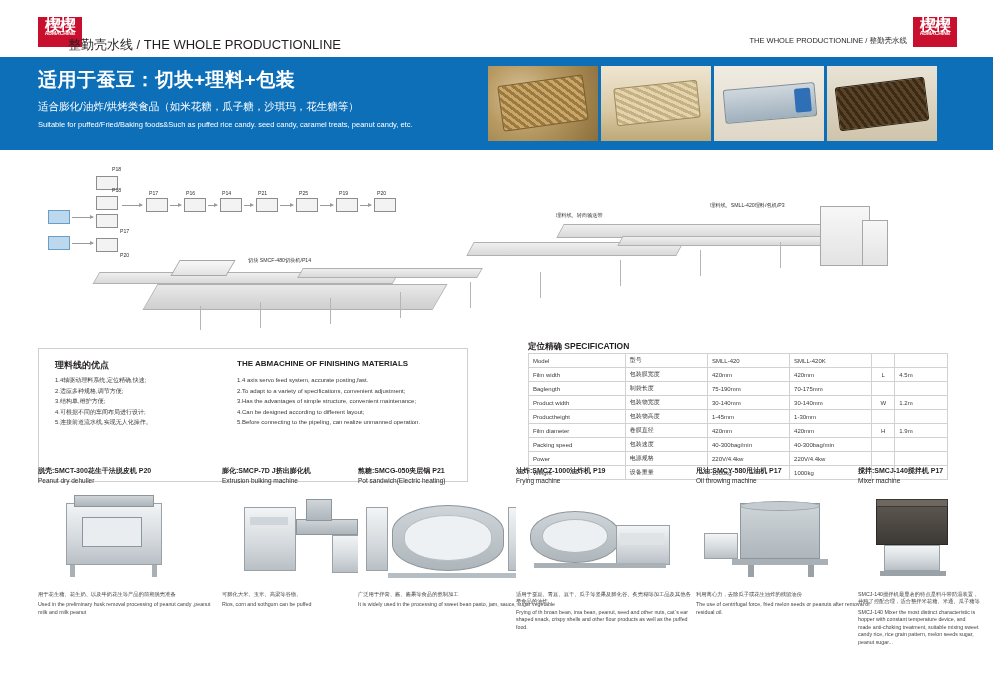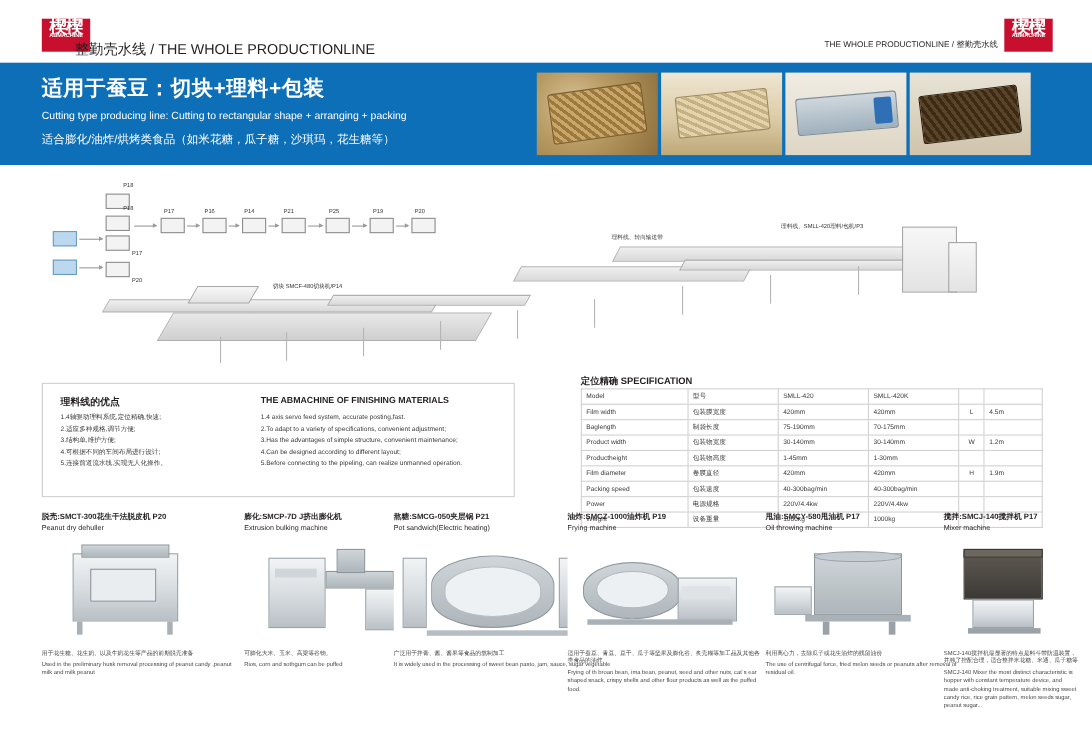--- a/index.html
+++ b/index.html
@@ -58,21 +58,21 @@
   .dgm-box.sm { width:22px; height:14px; }
   .dgm-box.blue { background:#bcd8ef; border-color:#6a9ec7; }
   .dgm-arrow { position:absolute; height:1px; background:#9b9b9b; }
   .dgm-arrow:after { content:""; position:absolute; right:-1px; top:-2px;
      border-left:4px solid #9b9b9b; border-top:2.5px solid transparent; border-bottom:2.5px solid transparent; }
   .machine { position:absolute; border:0.8px solid #a7a7a7; background:linear-gradient(180deg,#f7f7f7,#e3e3e3); }
   .conveyor { position:absolute; background:linear-gradient(180deg,#efefef,#d9d9d9); border:0.8px solid #b0b0b0; }
   .leg { position:absolute; width:1.2px; background:#b5b5b5; }
 
   
-  .adv-box { position:absolute; left:38px; top:348px; width:430px; height:104px;
+  .adv-box { position:absolute; left:38px; top:348px; width:430px; height:134px;
              border:0.8px solid #cfcfcf; background:#fff; }
   .adv-cn-title { position:absolute; left:16px; top:10px; font-size:9px; font-weight:bold; color:#231f20; }
   .adv-cn-list { position:absolute; left:16px; top:26px; width:175px; font-size:6px; line-height:10.5px; color:#3a3a3a; }
   .adv-en-title { position:absolute; left:198px; top:10px; font-size:8px; font-weight:bold; color:#231f20; }
   .adv-en-list { position:absolute; left:198px; top:26px; width:222px; font-size:6px; line-height:10.5px; color:#3a3a3a; }
 
   .spec-title { position:absolute; left:528px; top:341px; font-size:8.5px; font-weight:bold; }
   table.spec { position:absolute; left:528px; top:353px; width:420px; border-collapse:collapse; }
   table.spec td { border:0.6px solid #d2d2d2; font-size:6px; height:14px; padding:0 4px; color:#3a3a3a; }
   td.c1 { width:92px; }
@@ -121,22 +121,22 @@
     <div class="logo-box logo-right">
       <span class="logo-cn">楔楔</span>
       <span class="logo-en">ABMACHINE</span>
     </div>
     <div class="hdr-right-text">THE WHOLE PRODUCTIONLINE / 整勤壳水线</div>
   </div>
 
   <div class="band">
     <div class="band-inner">
       <div class="band-h1">适用于蚕豆：切块+理料+包装</div>
-      <div class="band-h2">Cutting type producing line:  Cutting to rectangular shape + arranging + packing</div>
       <div class="band-h3">适合膨化/油炸/烘烤类食品（如米花糖，瓜子糖，沙琪玛，花生糖等）</div>
+      <div class="band-h4">Suitable for puffed/Fried/Baking foods&amp;Such as puffed rice candy. seed candy, caramel treats, peanut candy, etc.</div>
     </div>
     <div class="band-photos">
       <div class="ph p1">
           <div class="bar-obj"></div>
         </div>
       <div class="ph p2">
           <div class="bar-obj"></div>
         </div>
       <div class="ph p3">
           <div class="bar-obj"></div>

